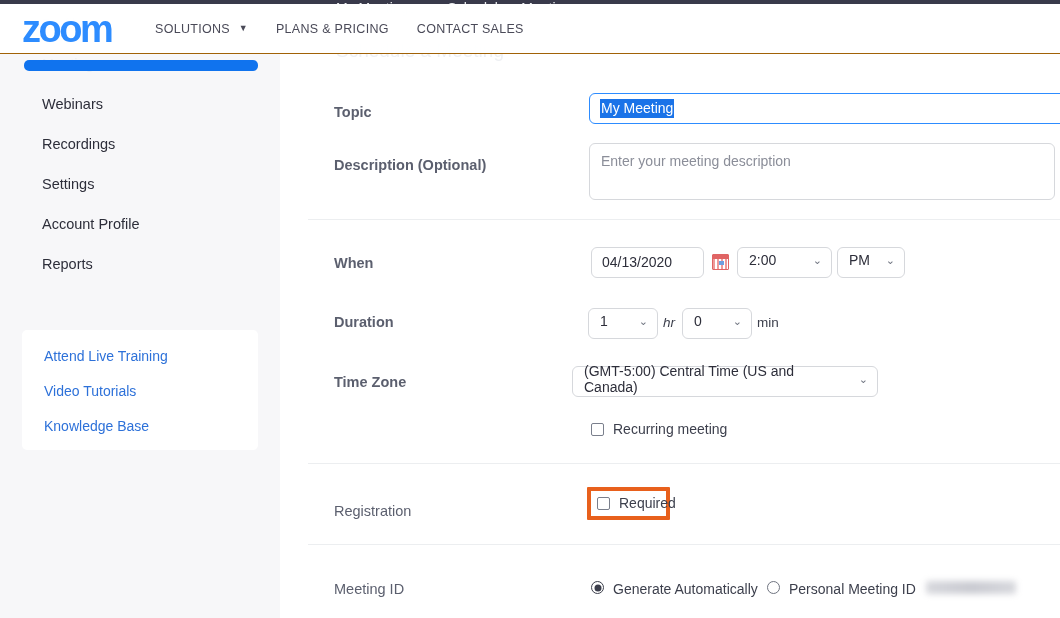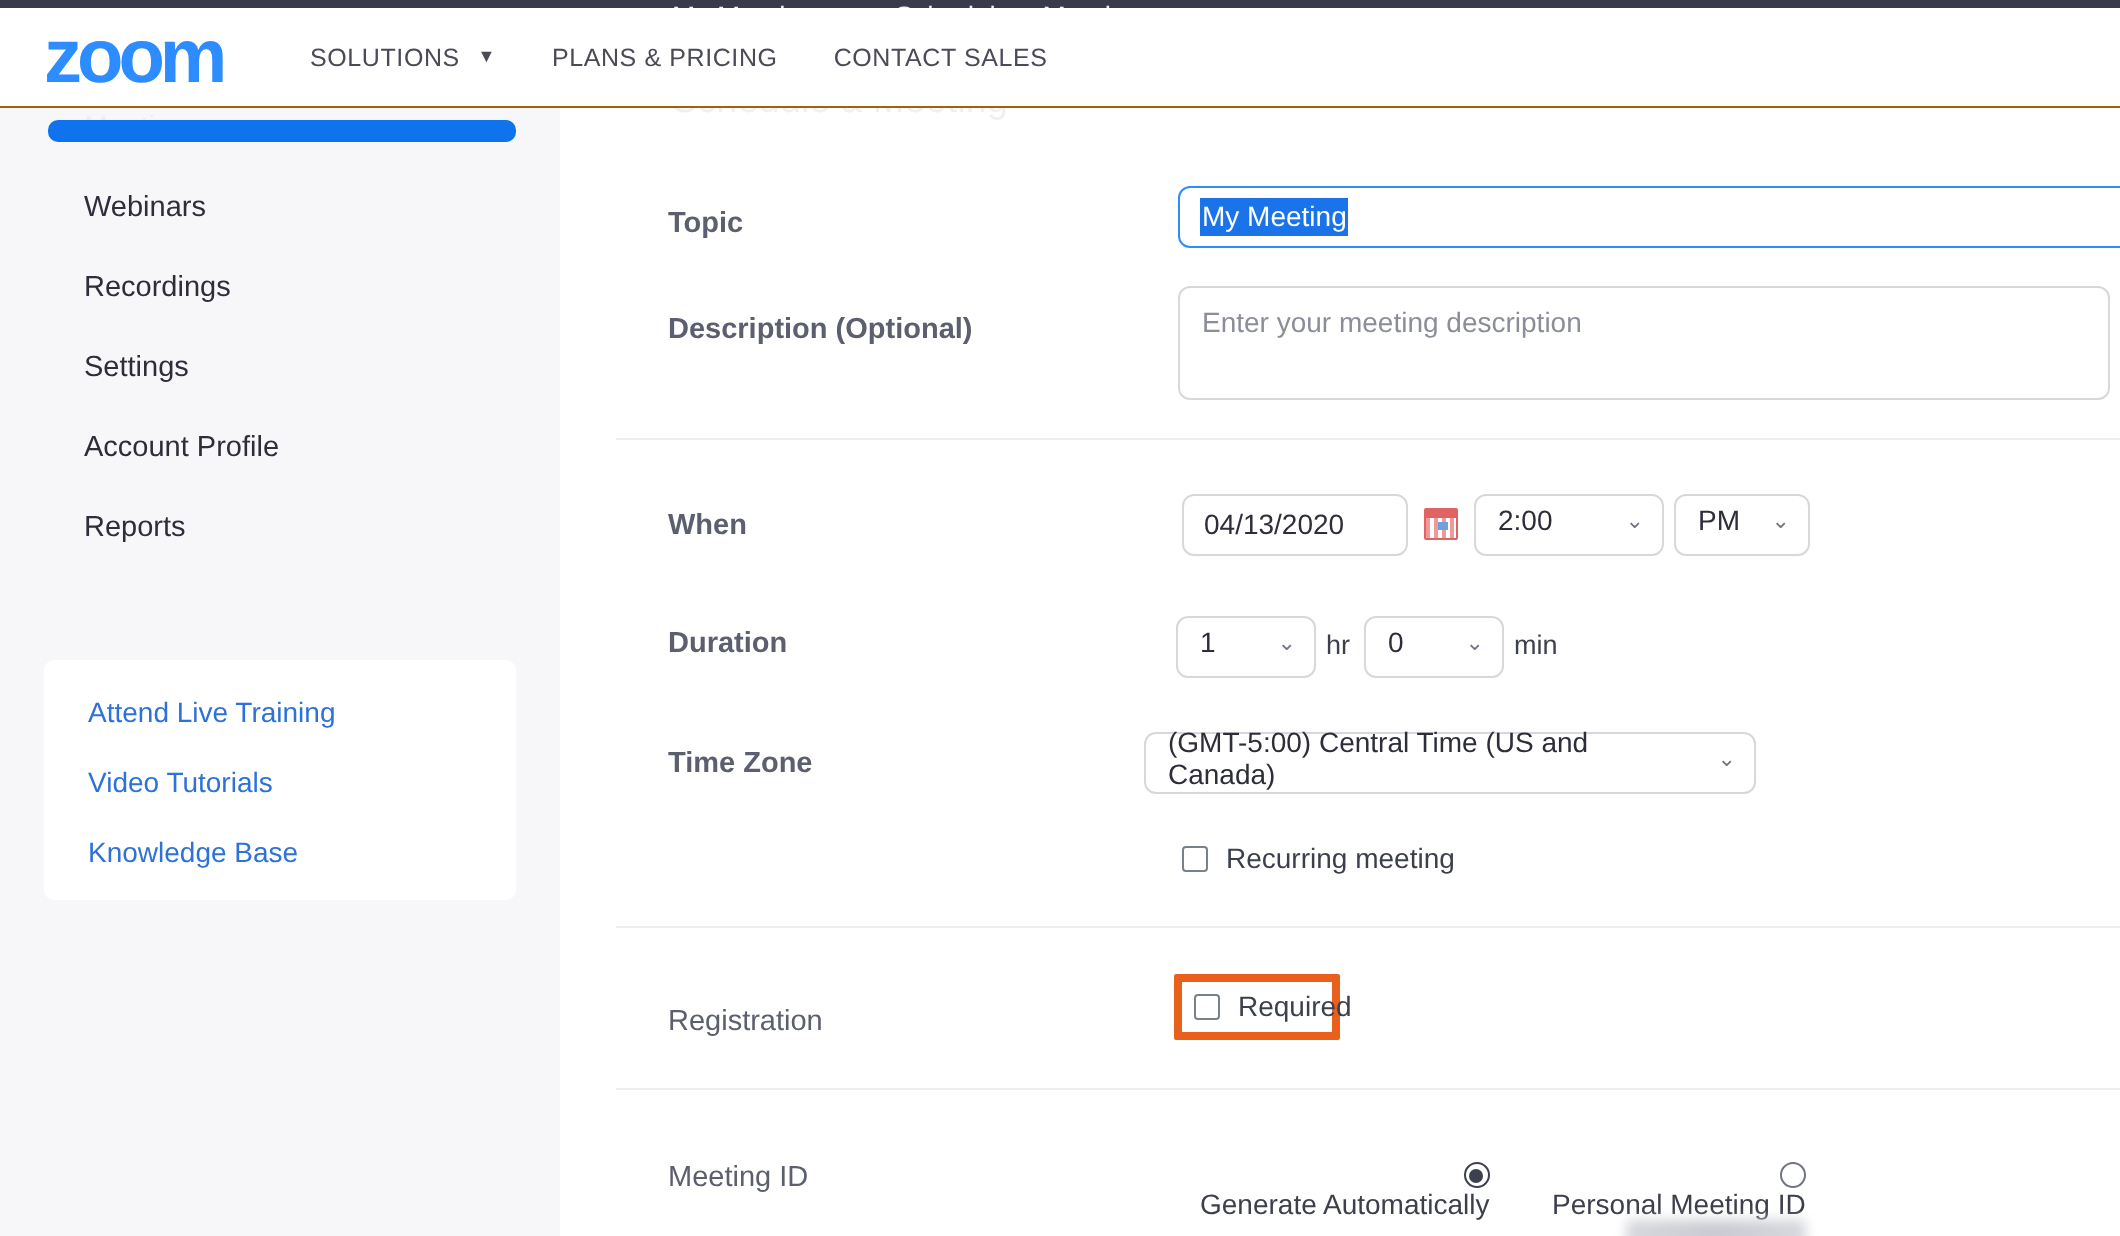--- a/index.html
+++ b/index.html
@@ -140,21 +140,21 @@
     flex: none;
   }
   .checkrow .ck-label { margin-left: 9px; font-size: 14px; color: #3c3f4c; white-space: nowrap; }
 
   .highlight-box {
     position: absolute;
     border: 4px solid #e8601c;
     border-radius: 1px;
   }
 
-  .radiorow { position: absolute; display: flex; align-items: flex-end; cursor: pointer; flex-direction: column; }
+  .radiorow { position: absolute; display: flex; align-items: flex-start; cursor: pointer; }
   .radio {
     width: 13px; height: 13px; border-radius: 50%;
     border: 1.5px solid #6f7480; background: #fff;
     position: relative; flex: none;
   }
   .radio.on { border-color: #3c3f4c; }
   .radio.on::after {
     content: ""; position: absolute; left: 50%; top: 50%;
     width: 7px; height: 7px; border-radius: 50%; background: #3c3f4c;
     transform: translate(-50%, -50%);
@@ -260,21 +260,21 @@
         <span class="caret">⌄</span>
       </div>
     </div>
 
     <div class="row" style="top:247px;">
       <div class="row-label" style="left:54px; top:12px;">Duration</div>
       <div class="field select" style="left:308px; top:6px; width:70px;">
         <span>1</span>
         <span class="caret">⌄</span>
       </div>
-      <div class="unit" style="left:383px; top:13px;">hr</div>
+      <div class="unit" style="left:383px; top:13px;font-style:italic;">hr</div>
       <div class="field select" style="left:402px; top:6px; width:70px;">
         <span>0</span>
         <span class="caret">⌄</span>
       </div>
       <div class="unit" style="left:477px; top:13px;">min</div>
     </div>
 
     <div class="row" style="top:307px;">
       <div class="row-label" style="left:54px; top:12px;">Time Zone</div>
       <div class="field select" style="left:292px; top:4px; width:306px;">

